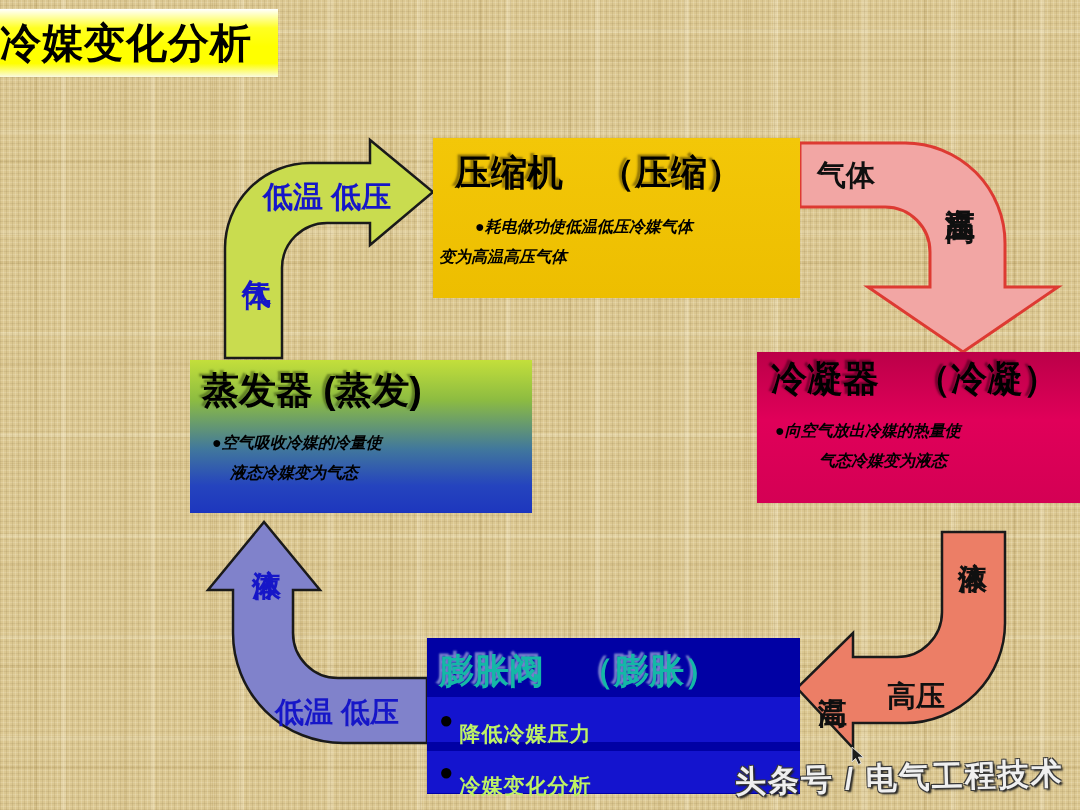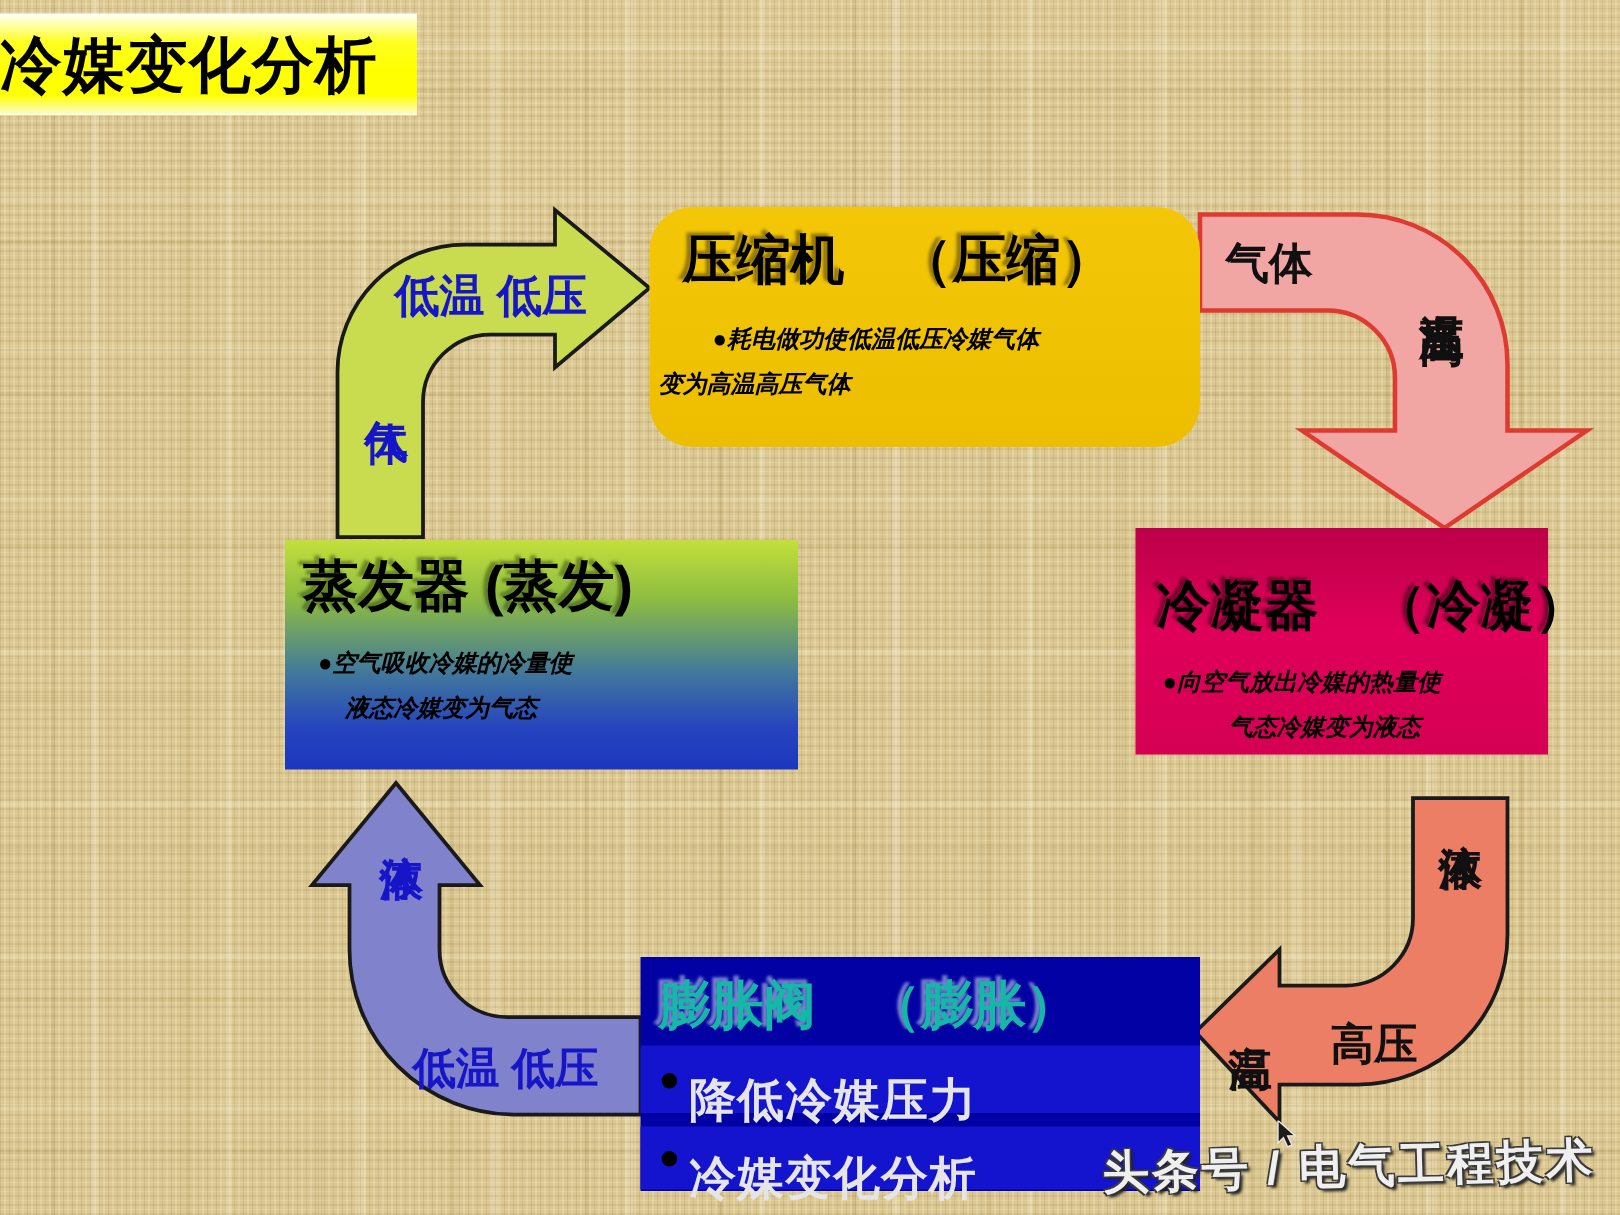--- a/index.html
+++ b/index.html
@@ -21,39 +21,39 @@
     display:flex;align-items:center;
   }
   .title-box .t{
     font-family:"Liberation Serif",serif;font-weight:bold;font-size:41px;color:#000;
     padding-left:0;letter-spacing:1px;white-space:nowrap;
   }
   
   .pbox{box-sizing:border-box;}
   .box-title{font-weight:bold;font-size:36px;color:#000;white-space:nowrap;line-height:46px;}
   .box-body{font-weight:bold;font-size:16px;color:#000;line-height:30px;white-space:nowrap;font-style:italic;}
-  .compressor{left:433px;top:138px;width:367px;height:160px;background:linear-gradient(180deg,#F3C708,#EDBE00);padding:12px 0 0 6px;border-radius:29px;}
+  .compressor{left:433px;top:138px;width:367px;height:160px;background:linear-gradient(180deg,#F3C708,#EDBE00);padding:12px 0 0 6px;}
   .compressor .box-title{margin-left:16px;text-shadow:-3px -2px 2px rgba(70,55,5,.55);}
   .compressor .l1{margin-left:36px;margin-top:16px;}
   .compressor .l2{margin-left:0;}
-  .condenser{left:757px;top:352px;width:275px;height:151px;background:linear-gradient(180deg,#BB0048 0%,#E00059 45%,#D40054 100%);padding:29px 0 0 14px;}
+  .condenser{left:757px;top:352px;width:323px;height:151px;background:linear-gradient(180deg,#BB0048 0%,#E00059 45%,#D40054 100%);padding:4px 0 0 14px;}
   .condenser .box-title{text-shadow:-3px -2px 2px rgba(60,0,25,.6);}
   .condenser .l1{margin-left:4px;margin-top:14px;}
   .condenser .l2{margin-left:48px;}
   .evaporator{left:190px;top:360px;width:342px;height:153px;background:linear-gradient(180deg,#C3DF3B 0%,#8DBC41 26%,#41789C 58%,#2544BE 82%,#1D36BE 100%);padding:8px 0 0 12px;}
   .evaporator .box-title{font-size:37px;text-shadow:-3px -2px 2px rgba(45,65,10,.5);}
   .evaporator .l1{margin-left:10px;margin-top:14px;}
   .evaporator .l2{margin-left:28px;}
   .expansion{left:427px;top:638px;width:373px;height:156px;background:#0101A4;padding:10px 0 0 12px;}
   .expansion .box-title{font-size:35px;color:#14b8a6;text-shadow:-3px -3px 2px rgba(150,162,215,.8);}
   .exp-row{position:absolute;left:0;right:0;background:#1414CE;display:flex;align-items:center;padding-left:12px;}
   .exp-row.r1{top:59px;height:45px;}
   .exp-row.r2{top:113px;height:42px;}
   .exp-row .marker{color:#000;font-weight:bold;font-size:24px;margin-right:6px;}
-  .exp-row .txt{color:#e5e5e5;font-weight:bold;font-size:31px;letter-spacing:1px;margin-top:28px;}
+  .exp-row .txt{color:#bef264;font-weight:bold;font-size:21px;letter-spacing:1px;margin-top:28px;}
   
   .alabel{font-weight:bold;white-space:nowrap;}
   .alabel.blue{color:#1616C8;}
   .alabel.black{color:#101010;}
   .v{writing-mode:vertical-rl;text-orientation:upright;letter-spacing:3px;}
   
   .watermark{
     right:16px;top:757px;font-size:31px;font-weight:bold;color:#EFEFEF;
     transform:rotate(-1.5deg);letter-spacing:2px;white-space:nowrap;
     text-shadow:-1px -1px 0 #3a3a3a,1px -1px 0 #3a3a3a,-1px 1px 0 #3a3a3a,2px 2px 2px #222;

